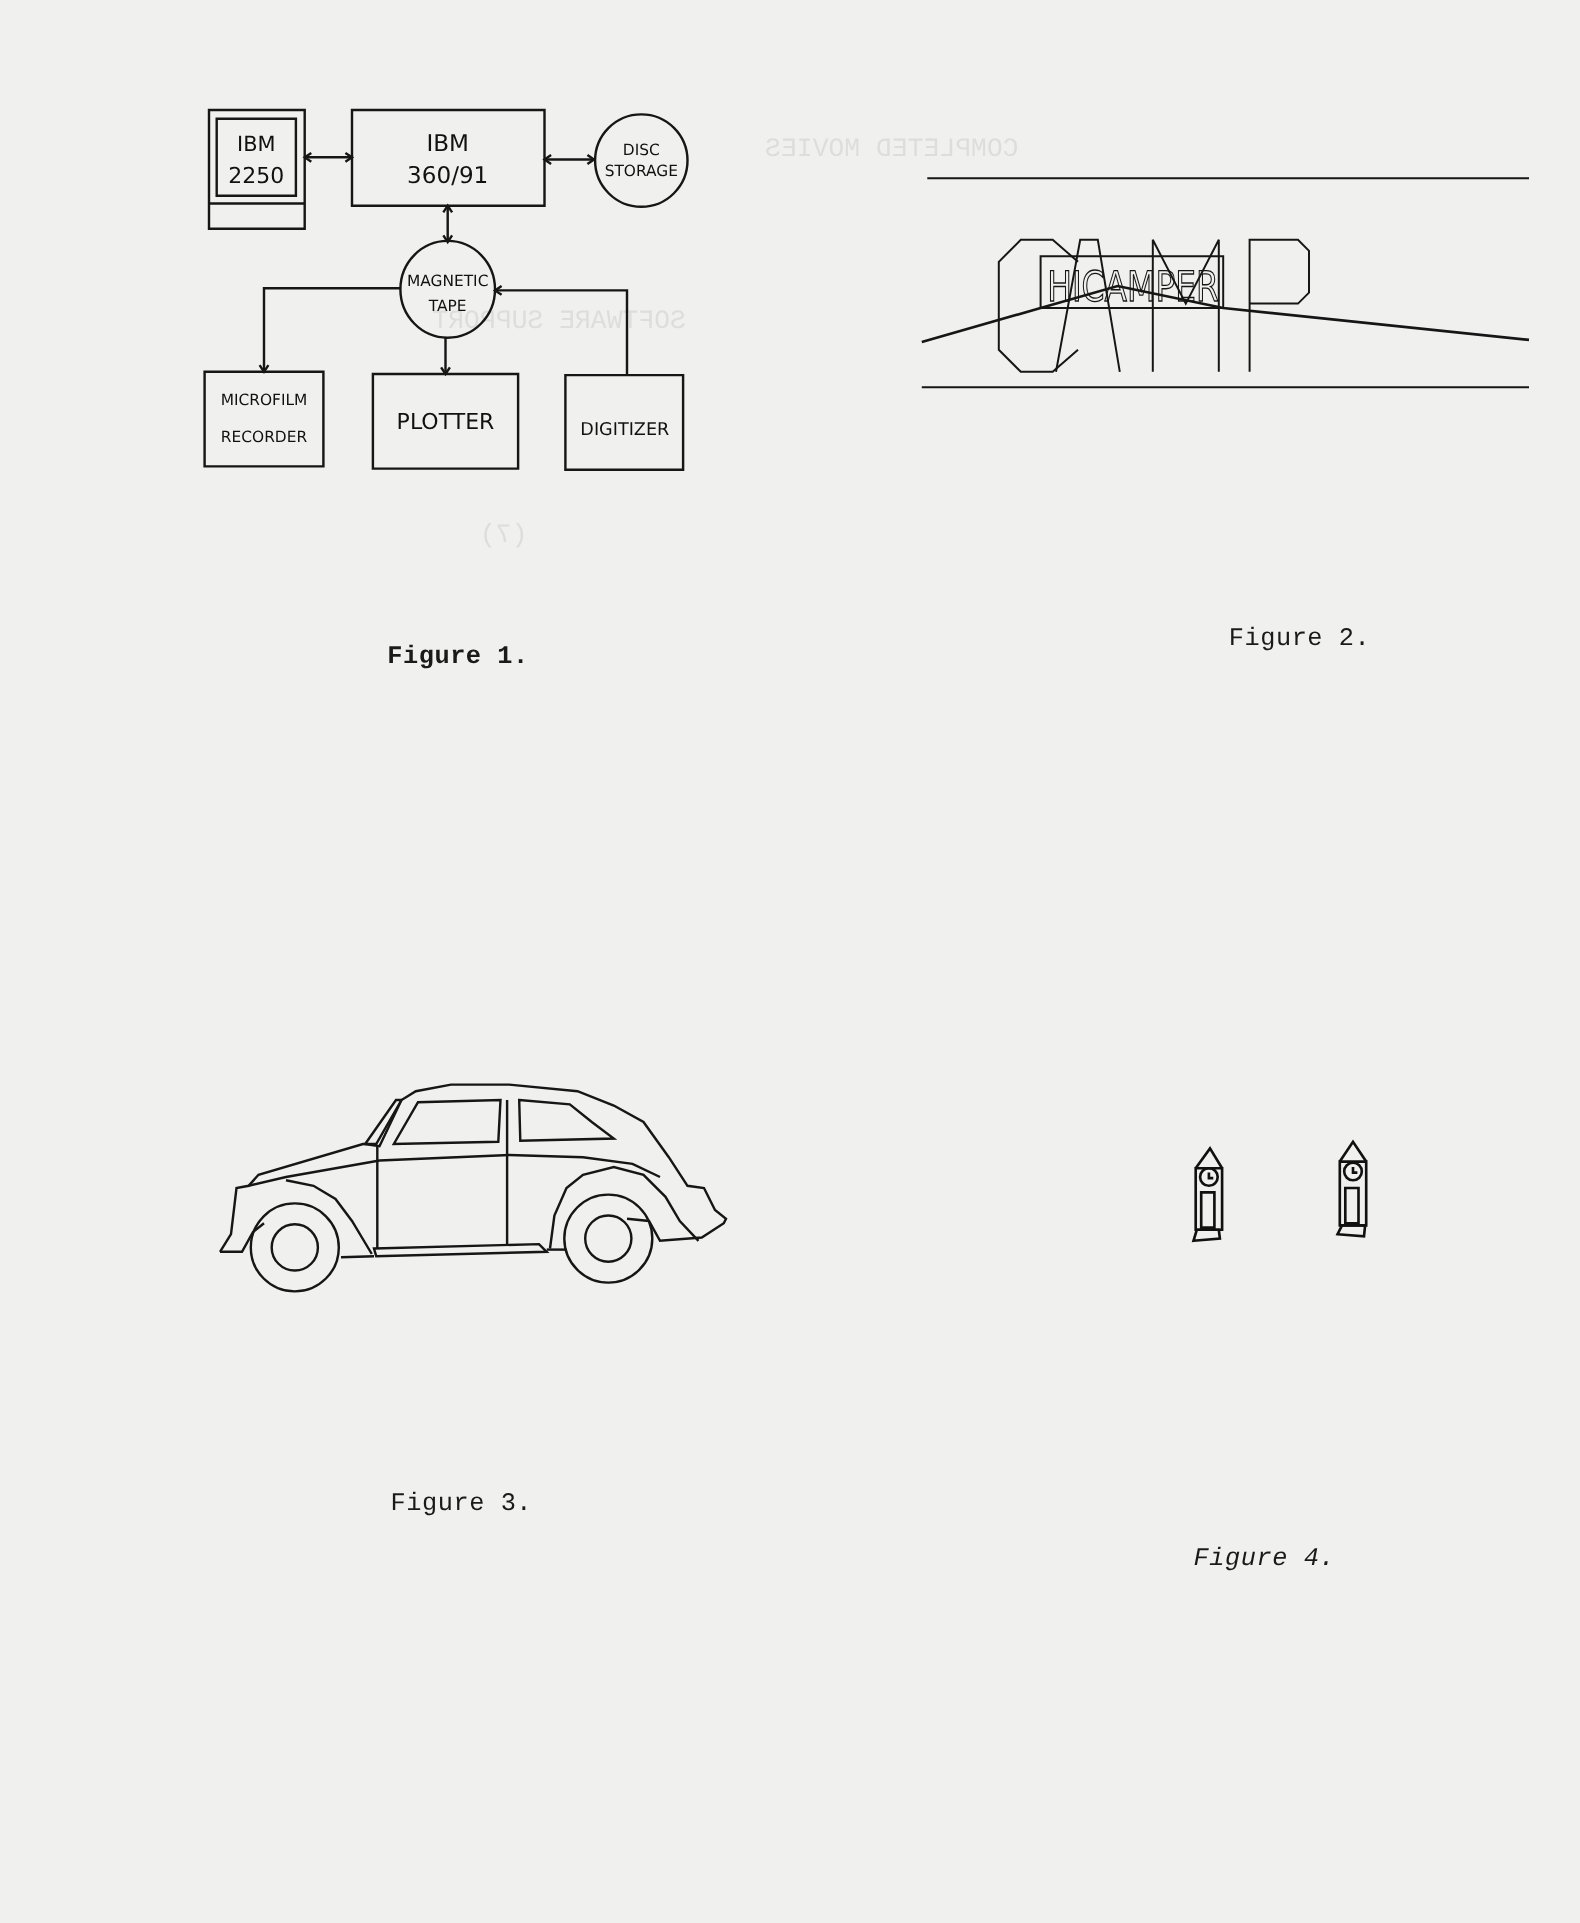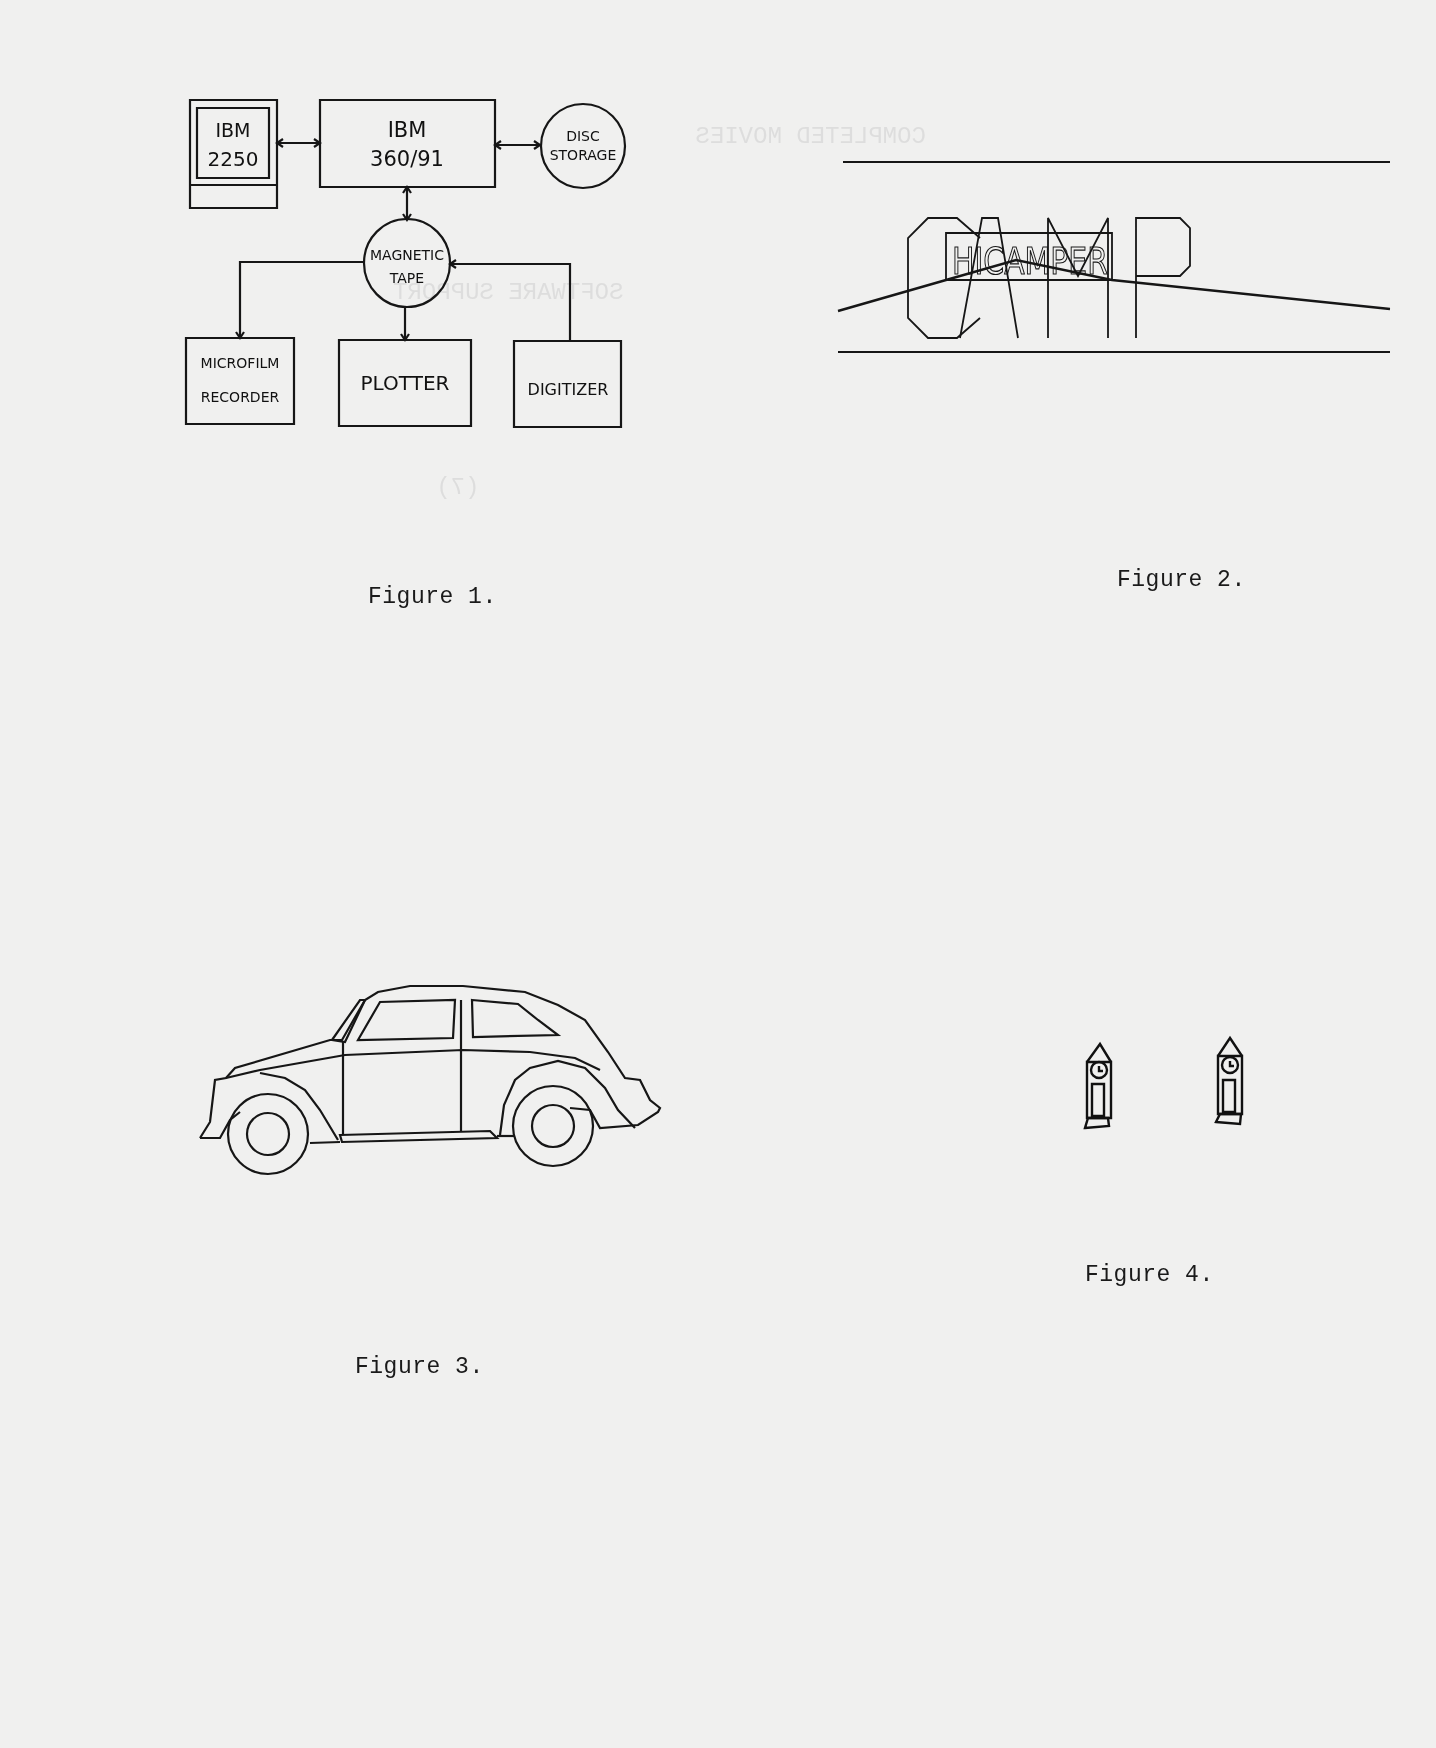--- a/index.html
+++ b/index.html
@@ -82,21 +82,21 @@
     <path d="M456 260 L450 264 L456 268"></path>
 
     <rect x="186" y="338" width="108" height="86"></rect>
     <text class="label" x="240" y="368" font-size="14" text-anchor="middle" stroke="none">MICROFILM</text>
     <text class="label" x="240" y="402" font-size="14" text-anchor="middle" stroke="none">RECORDER</text>
     <rect x="339" y="340" width="132" height="86"></rect>
     <text class="label" x="405" y="390" font-size="20" text-anchor="middle" stroke="none">PLOTTER</text>
     <rect x="514" y="341" width="107" height="86"></rect>
     <text class="label" x="568" y="395" font-size="16" text-anchor="middle" stroke="none">DIGITIZER</text>
   </svg>
-  <div class="caption" style="left:368px;top:584px;">Figure 1.</div>
+  <div class="caption" style="left:352px;top:584px;font-weight:bold;">Figure 1.</div>
 
   <svg class="fig" style="left:720px;top:0" width="716" height="420" viewBox="0 0 716 420" fill="none" stroke="#161616" stroke-width="1.8">
     <line x1="123" y1="162" x2="670" y2="162"></line>
     <line x1="118" y1="352" x2="670" y2="352"></line>
 
     <polyline points="260,238 237,218 208,218 188,238 188,318 208,338 237,338 260,318"></polyline>
 
     <polyline points="240,338 262,218 278,218 298,338"></polyline>
 
     <polyline points="328,338 328,218 358,276 388,218 388,338"></polyline>
@@ -151,15 +151,15 @@
     </g>
     <g>
       <polyline points="168,36 180,18 192,36"></polyline>
       <rect x="168" y="36" width="24" height="58"></rect>
       <circle cx="180" cy="45" r="8"></circle>
       <polyline points="180,41 180,46 184,46"></polyline>
       <rect x="173" y="60" width="12" height="32"></rect>
       <polygon points="166,102 190,104 191,94 170,94"></polygon>
     </g>
   </svg>
-  <div class="caption" style="left:1085px;top:1262px;">Figure 4.</div>
+  <div class="caption" style="left:1085px;top:1404px;font-style:italic;">Figure 4.</div>
 
 </div>
 
 </body></html>

